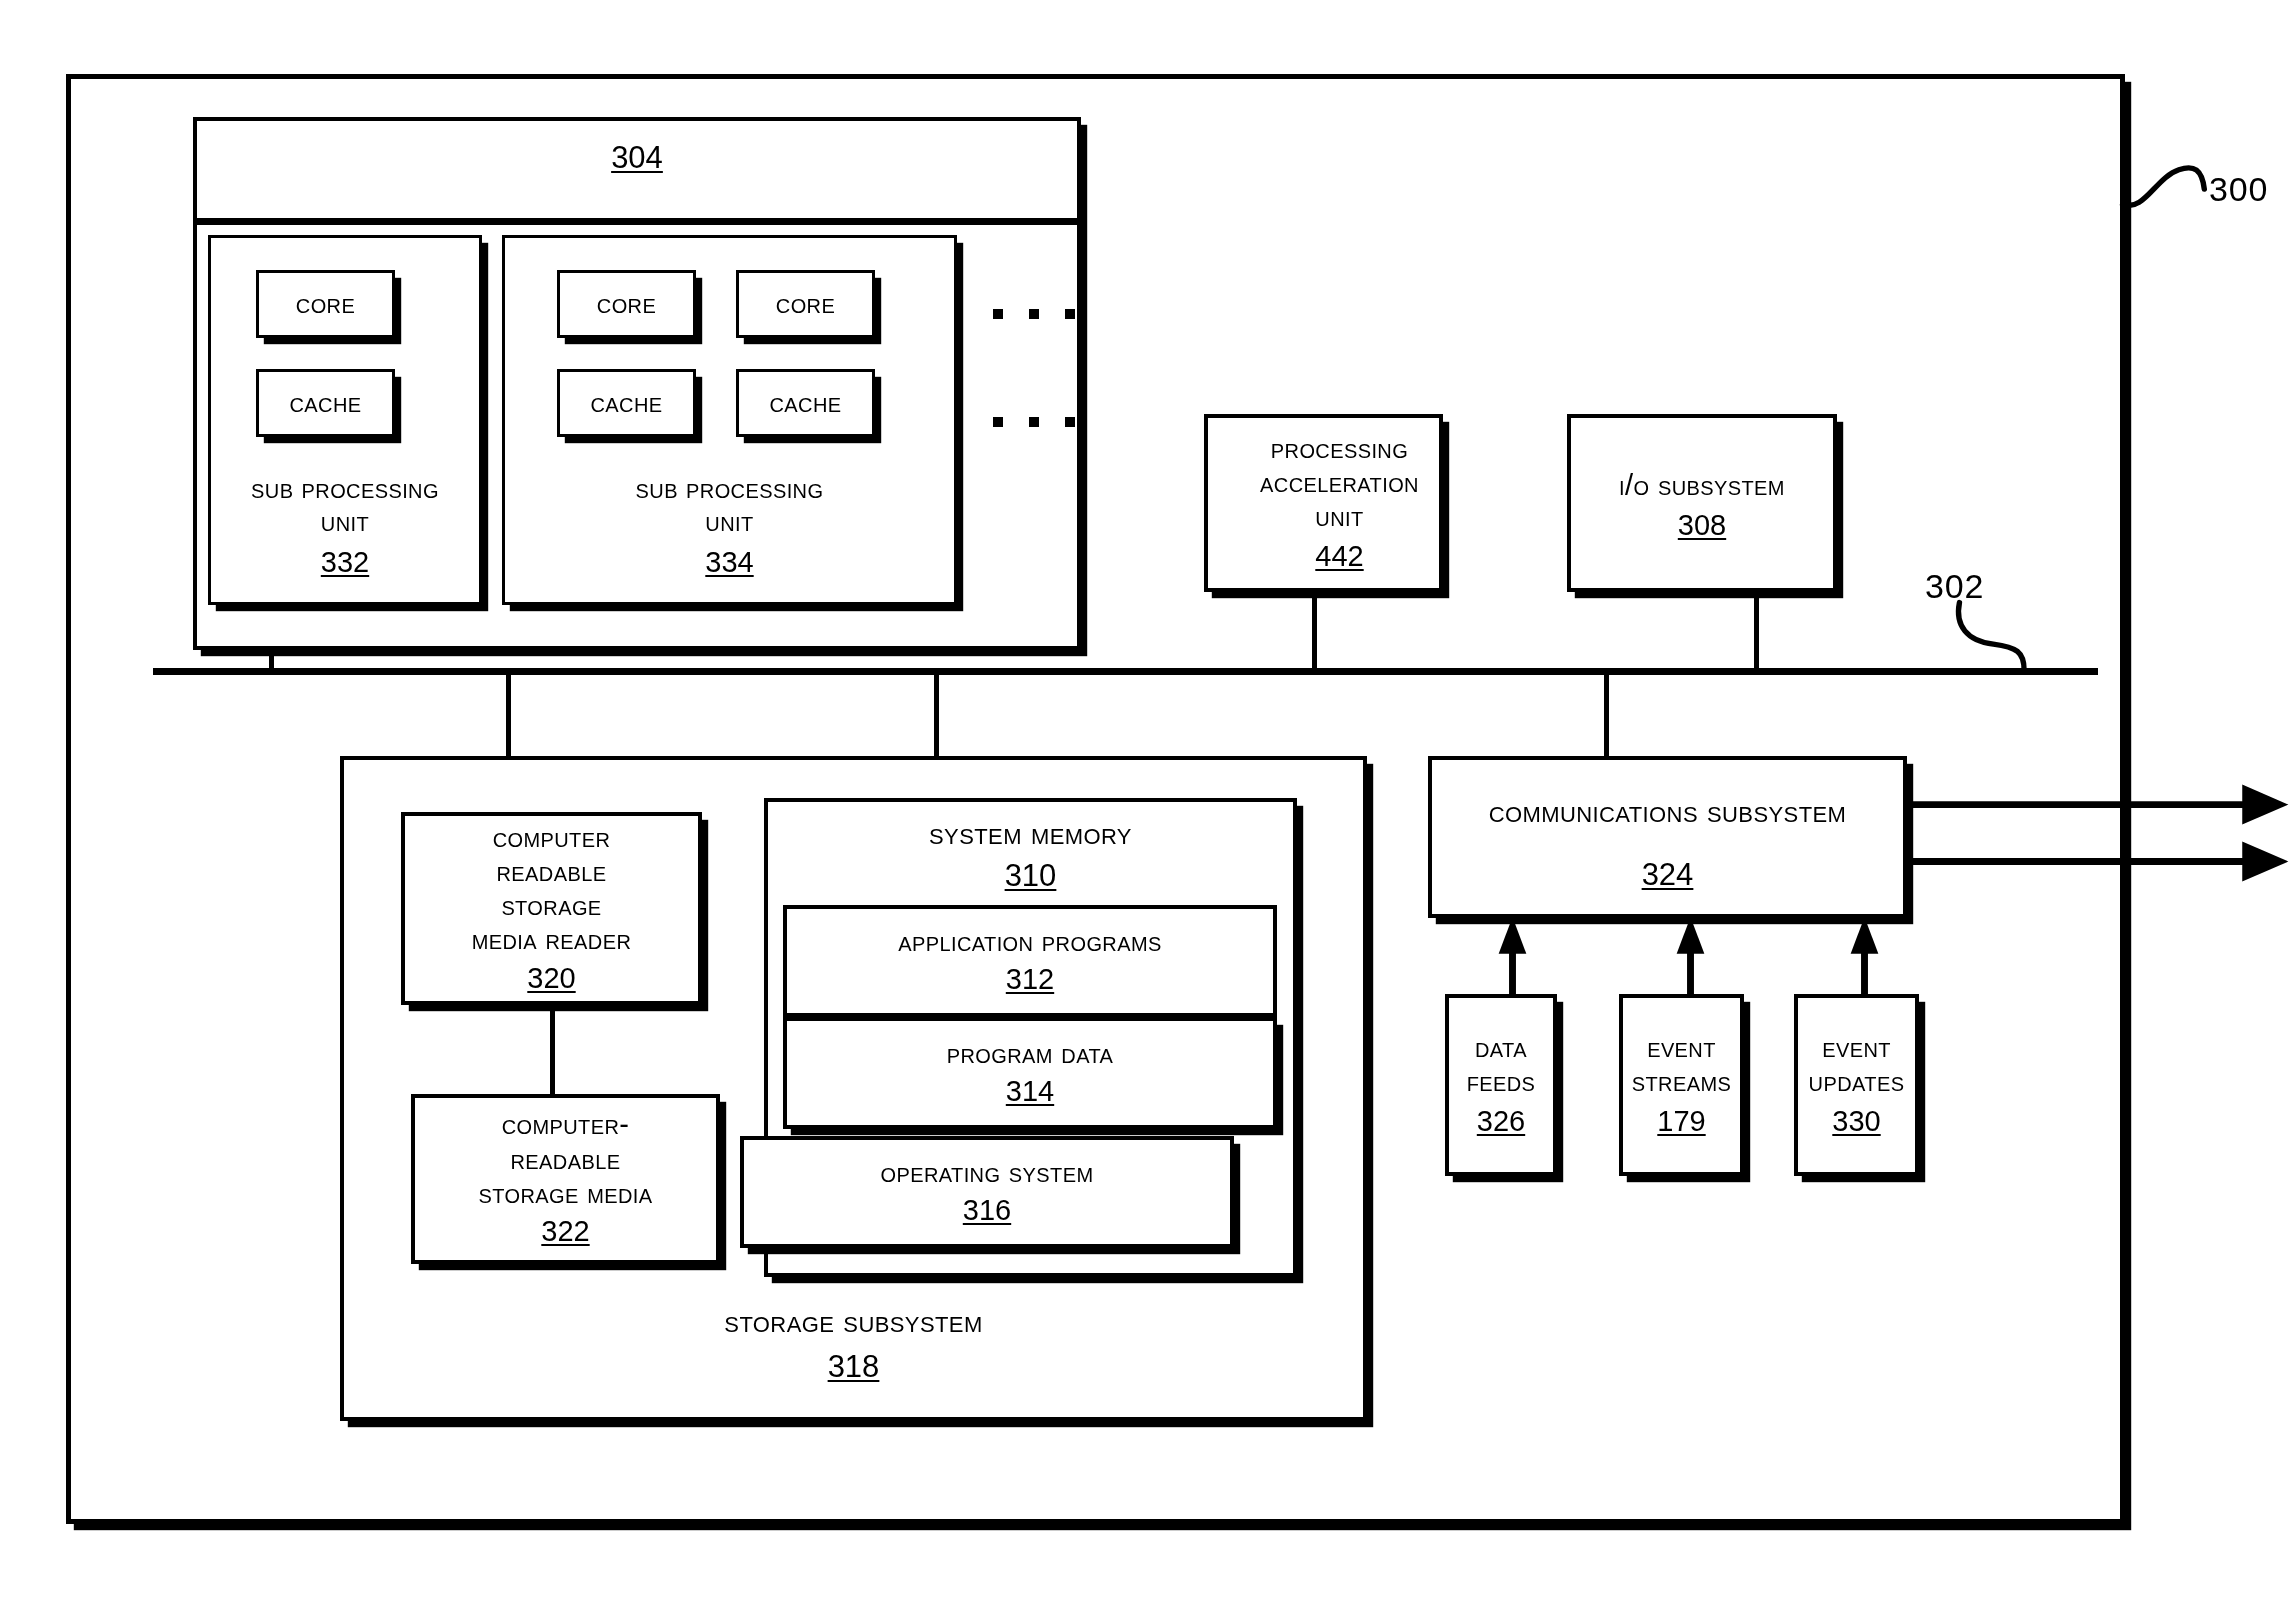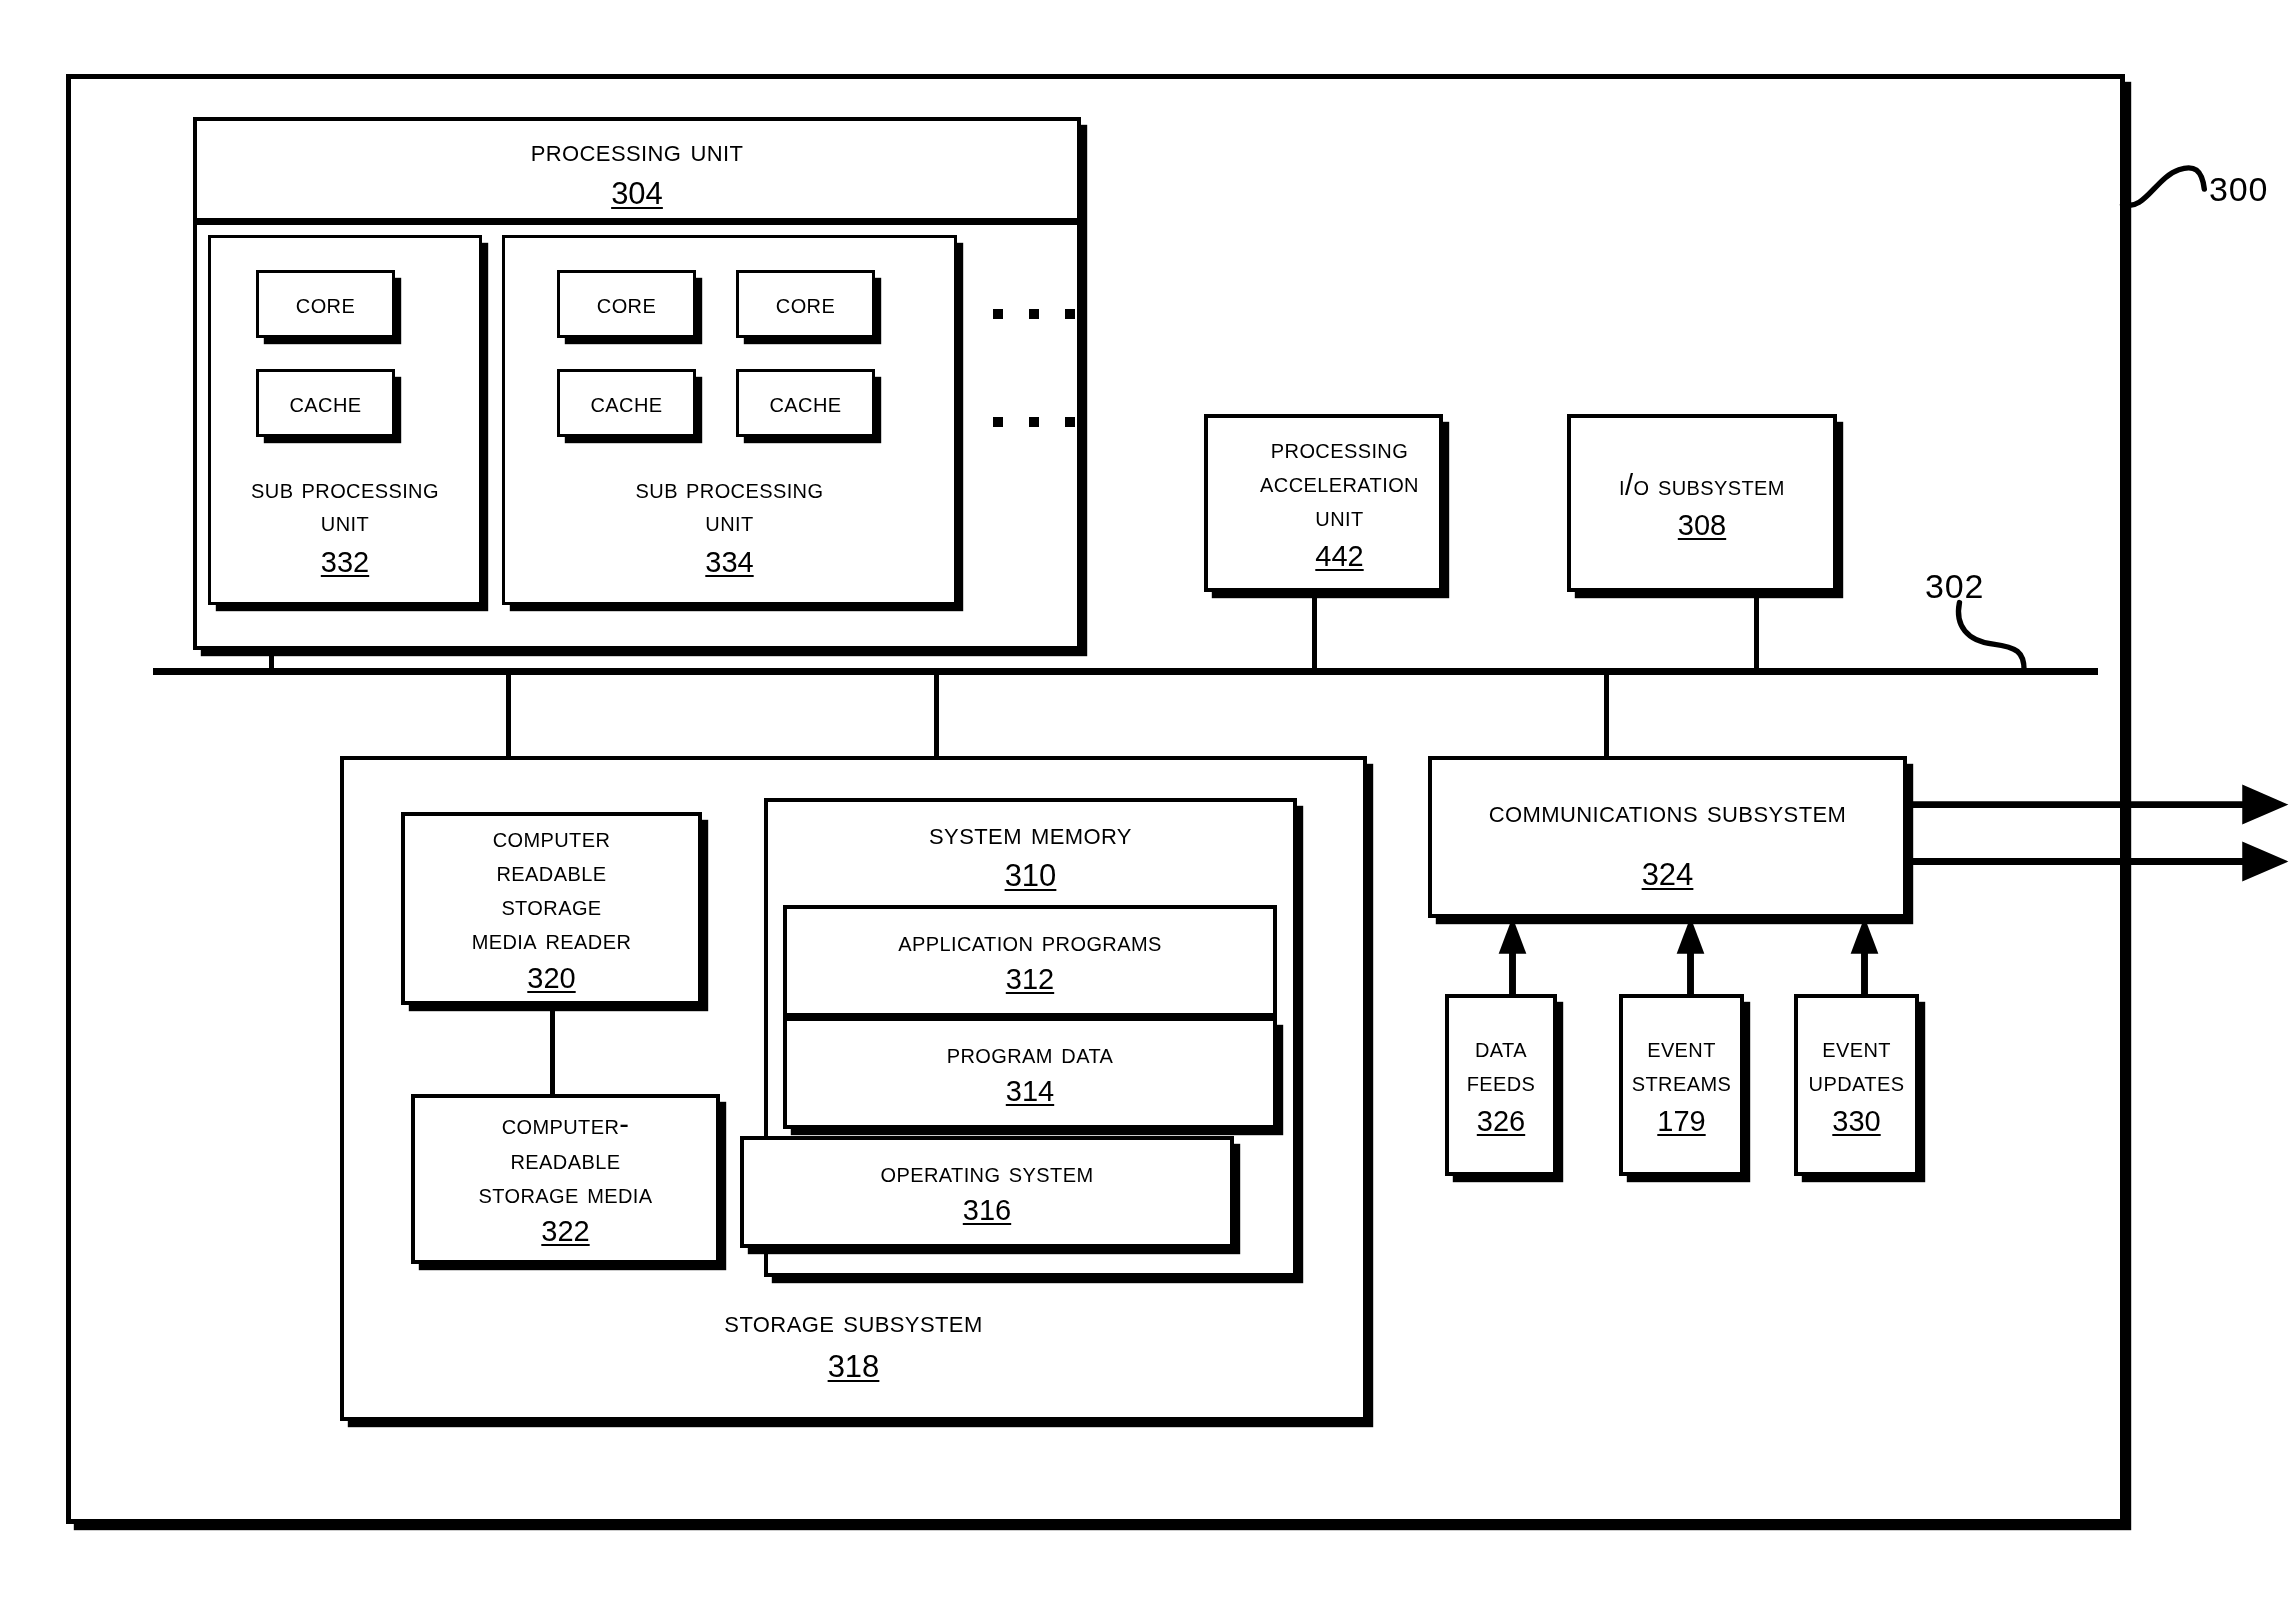--- a/index.html
+++ b/index.html
@@ -86,21 +86,20 @@
   </svg>
   <div class="refnum" style="left:2209px; top:170px;">300</div>
 
   <div class="box shadow" style="left:193px; top:117px; width:888px; height:533px; border-width:4.6px;
               justify-content:flex-start;">
   </div>
 
   <div class="hline" style="left:193px; top:218px; width:888px; height:7px;"></div>
 
   <div style="position:absolute; left:193px; top:133px; width:888px; text-align:center;">
-    <div class="lbl" style="font-size:31px;">Processing unit</div>
     <div class="num" style="font-size:31px; margin-top:4.6px;">304</div>
   </div>
 
   <div class="box shadow" style="left:208px; top:235px; width:274px; height:370px; border-width:3.9px;
               justify-content:flex-start; padding-top:23px;"></div>
 
   <div class="box shadow" style="left:256px; top:270px; width:139px; height:68px; border-width:3.9px;">
     <div class="lbl" style="font-size:28px;">Core</div>
   </div>
 

